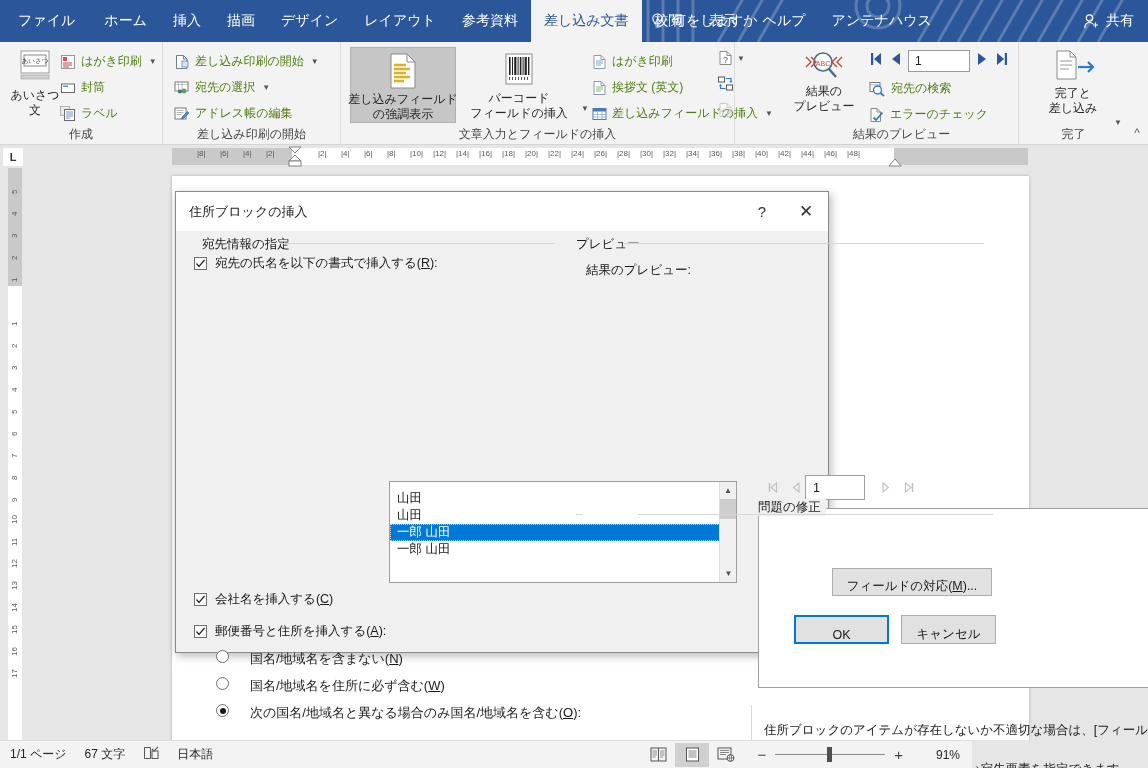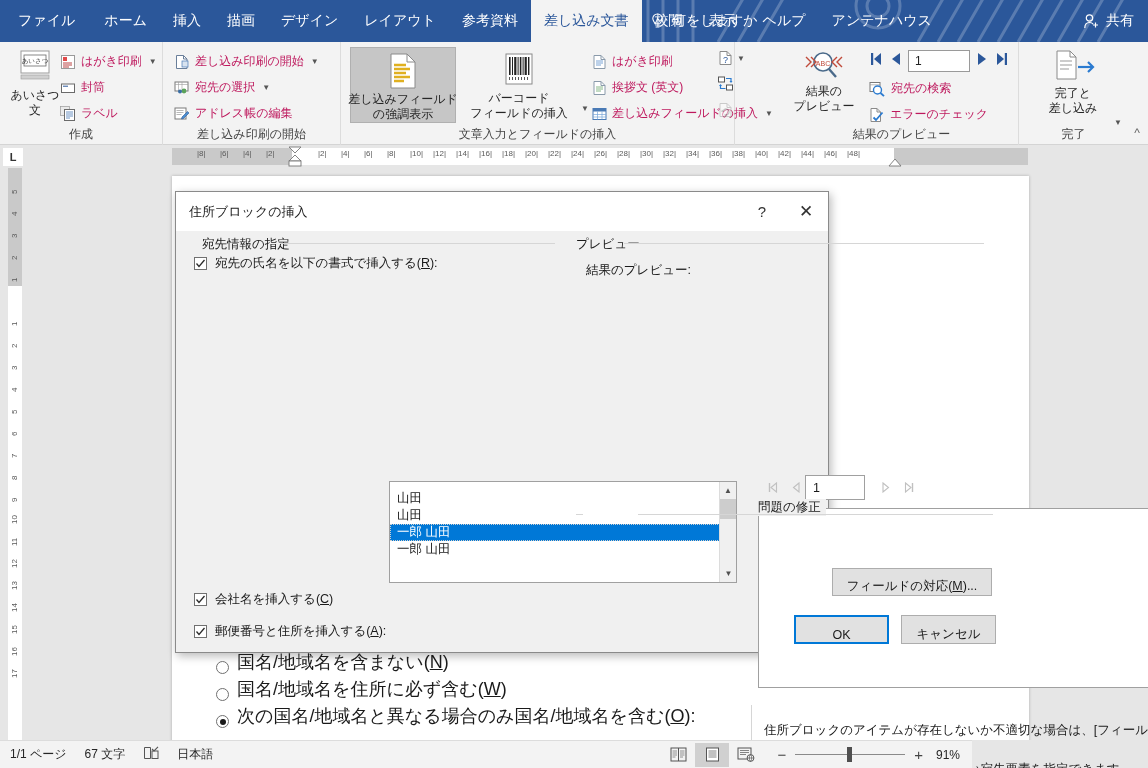--- a/index.html
+++ b/index.html
@@ -63,21 +63,21 @@
   }
   .bigbtn {
     position: absolute; display: flex; flex-direction: column;
     align-items: center; justify-content: flex-start;
     font-size: 12px; color: #262626; text-align: center; line-height: 1.25;
     cursor: default; white-space: nowrap;
   }
   .bigbtn.sel { background: #c6c6c6; border: 1px solid #b0b0b0; }
   .smallbtn {
     position: absolute; display: flex; align-items: center; gap: 5px;
-    font-size: 12px; color: #be185d; height: 21px; white-space: nowrap;
+    font-size: 12px; color: #4d7c0f; height: 21px; white-space: nowrap;
     cursor: default;
   }
   .chev { font-size: 8px; color: #555; margin-left: 2px; }
   .chev::before { content: "\25BC"; }
 
   
   .ic { display: inline-block; position: relative; flex: 0 0 auto; }
 
   
   .hruler {
@@ -149,21 +149,21 @@
     padding: 0 5px 0 2px;
   }
   .grouprule { position: absolute; height: 1px; background: #d6d6d6; }
 
   .cb-row { position: absolute; display: flex; align-items: center; gap: 8px; font-size: 12.5px; color: #1a1a1a; white-space: nowrap;}
   .cbox {
     width: 13px; height: 13px; background: #fff; border: 1px solid #707070;
     display: flex; align-items: center; justify-content: center; flex: 0 0 auto;
   }
   .cbox svg { display: block; }
-  .rb-row { position: absolute; display: flex; align-items: flex-end; gap: 8px; font-size: 18px; color: #1a1a1a; white-space: nowrap;}
+  .rb-row { position: absolute; display: flex; align-items: flex-start; gap: 21px; font-size: 13px; color: #1a1a1a; white-space: nowrap;}
   .radio {
     width: 13px; height: 13px; border-radius: 50%; background: #fff; border: 1px solid #707070;
     display:flex; align-items:center; justify-content:center; flex: 0 0 auto;
   }
   .radio .dot { width: 6px; height: 6px; border-radius: 50%; background: #1a1a1a; }
   .u { text-decoration: underline; }
 
   .listbox {
     position: absolute; left: 213px; top: 289px; width: 348px; height: 102px;
     background: #ffffff; border: 1px solid #a0a0a0; overflow: hidden;
@@ -757,16 +757,16 @@
         <circle cx="13.5" cy="11" r="3.4" fill="#fff" stroke="#555" stroke-width="1"></circle>
         <path d="M10.1 11h6.8 M13.5 7.6c1.6 1.8 1.6 5 0 6.8 M13.5 7.6c-1.6 1.8-1.6 5 0 6.8" fill="none" stroke="#555" stroke-width=".7"></path>
       </svg>
     </span>
     <span class="zoomslider">
       <span class="zpm">−</span>
       <span class="zline">
           <span class="zhandle"></span>
         </span>
       <span class="zpm">+</span>
-      <span style="margin-left:4px;">91%</span>
+      <span style="margin-left:24px;">91%</span>
     </span>
   </div>
 </div>
 
 </body></html>

